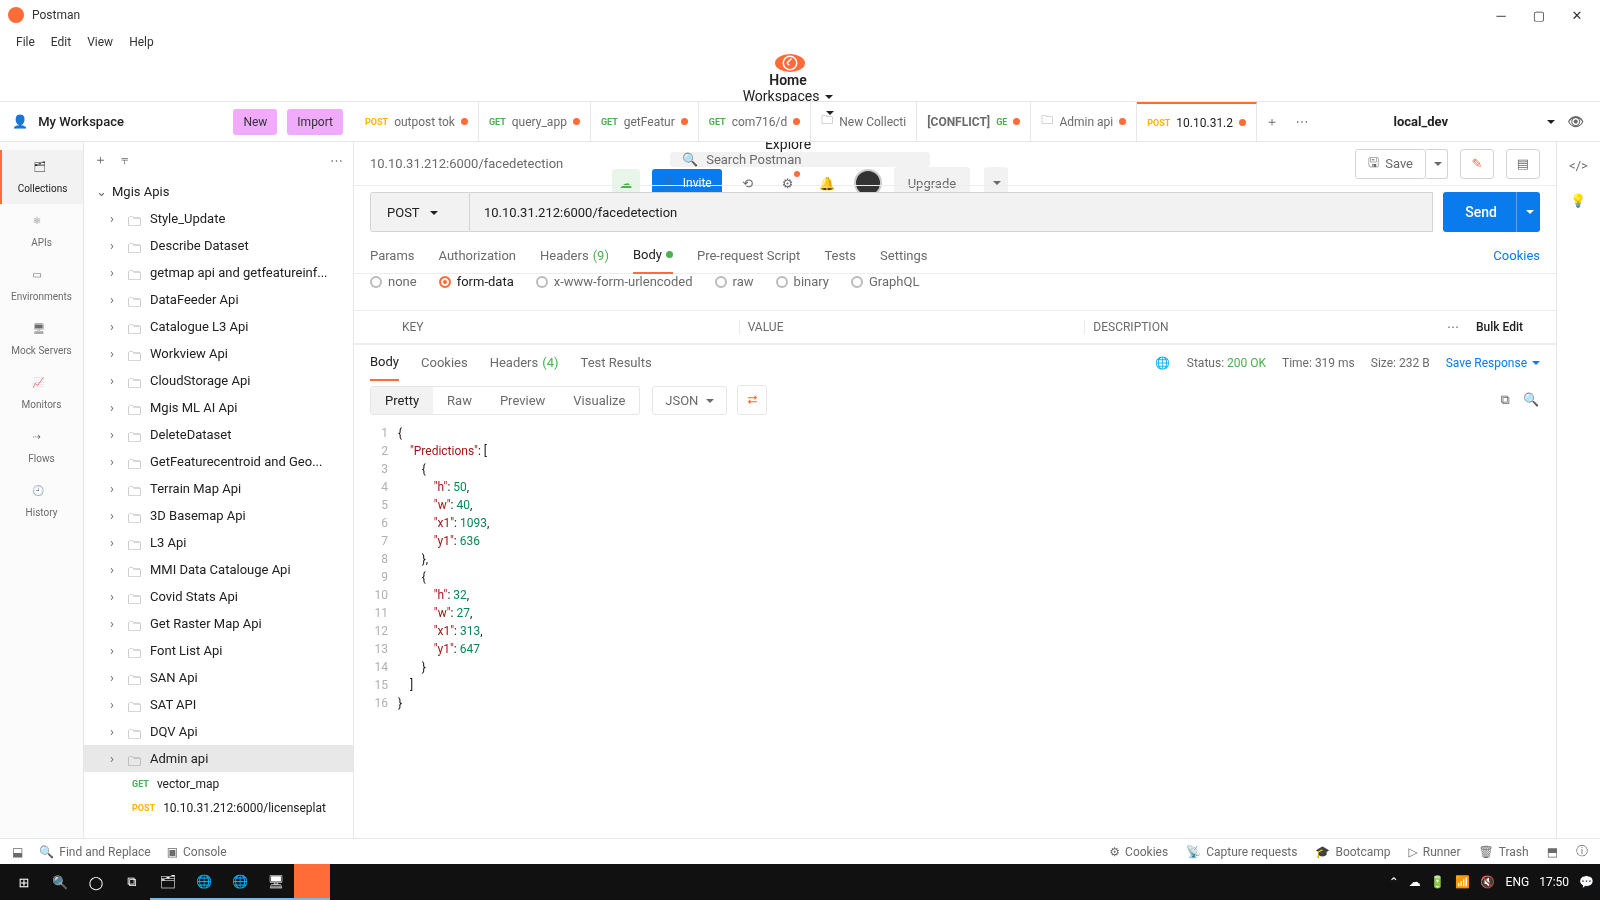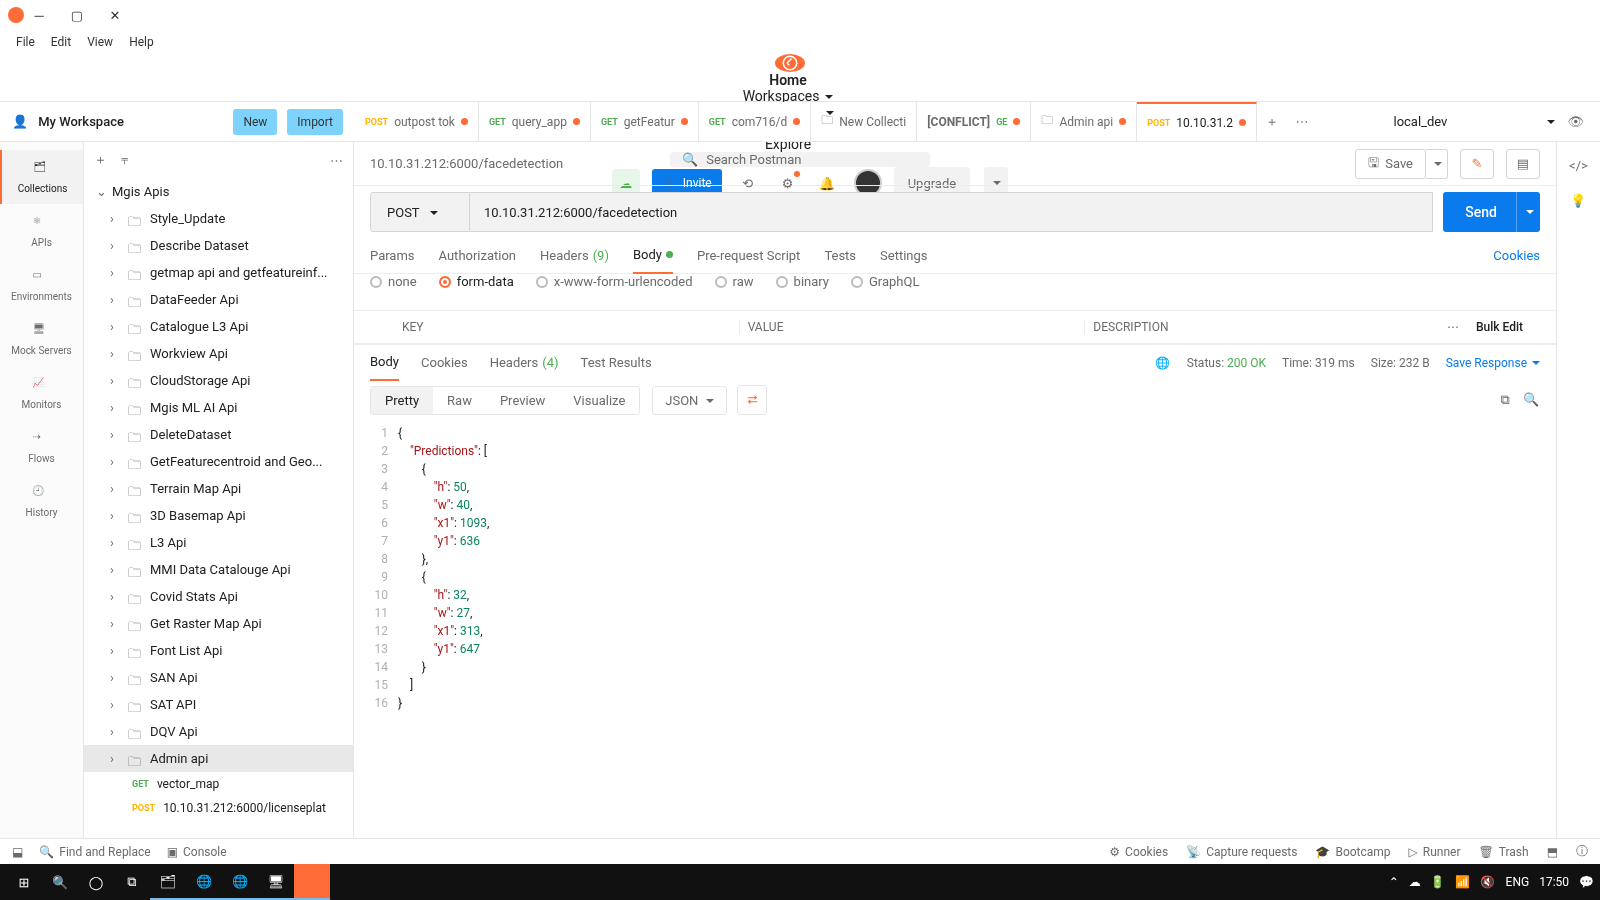--- a/index.html
+++ b/index.html
@@ -27,31 +27,31 @@
 .icon-btn { width: 28px; height: 28px; display: flex; align-items: center; justify-content: center; color: #6b6b6b; position: relative; }
 .dot-badge { position: absolute; top: 2px; right: 2px; width: 6px; height: 6px; background: #ff6c37; border-radius: 50%; }
 .avatar { width: 28px; height: 28px; background: #333; border-radius: 50%; border: 2px solid #ccc; }
 .upgrade-btn { height: 32px; background: #f2f2f2; border-radius: 3px; padding: 0 14px; display:flex; align-items:center; color:#6b6b6b; font-size: 13px; }
 .upgrade-caret { height: 32px; width: 24px; background: #f2f2f2; border-radius: 3px; display:flex; align-items:center; justify-content:center; margin-left: 2px; color:#6b6b6b; }
 
 .workspace-bar { height: 40px; display: flex; align-items: center; border-bottom: 1px solid #e6e6e6; background: #fff; }
 .ws-left { width: 355px; display: flex; align-items: center; padding: 0 12px; gap: 10px; }
 .ws-icon { display:flex; align-items:center; color:#6b6b6b; }
 .ws-title { font-size: 13px; color: #212121; font-weight: 500; flex: 1; }
-.ws-btn { height: 26px; background: #7dd3fc; border-radius: 3px; padding: 0 10px; display:flex; align-items:center; font-size: 12px; color:#333; }
+.ws-btn { height: 26px; background: #f0abfc; border-radius: 3px; padding: 0 10px; display:flex; align-items:center; font-size: 12px; color:#333; }
 .tabs-row { flex: 1; display: flex; align-items: stretch; height: 100%; overflow: hidden; }
 .tab { display: flex; align-items: center; padding: 0 10px; border-right: 1px solid #e6e6e6; gap: 6px; font-size: 12px; color: #6b6b6b; white-space: nowrap; max-width: 130px; overflow: hidden; }
 .tab.active { border-top: 2px solid #ff6c37; background: #fff; color: #212121; }
 .tab-method { font-size: 9px; font-weight: 700; }
 .method-post { color: #ffb400; }
 .method-get { color: #4caf50; }
 .dot-orange { width: 7px; height: 7px; border-radius: 50%; background: #ff6c37; display:inline-block; }
 .tab-plus { width: 30px; display:flex; align-items:center; justify-content:center; color:#6b6b6b; }
 .tab-more { width: 30px; display:flex; align-items:center; justify-content:center; color:#6b6b6b; }
-.env-area { display: flex; align-items: flex-start; padding: 0 16px; gap: 12px; }
+.env-area { display: flex; align-items: flex-start; padding: 0 16px; gap: 12px; font-weight: bold; }
 .env-select { min-width: 140px; color: #212121; font-size: 13px; }
 
 .main-area { flex: 1; display: flex; overflow: hidden; }
 
 .left-rail { width: 84px; background: #fbfbfb; border-right: 1px solid #e6e6e6; display:flex; flex-direction:column; align-items:center; padding-top: 8px; }
 .rail-item { width: 100%; height: 54px; display:flex; flex-direction:column; align-items:center; justify-content:center; gap:4px; font-size: 10px; color:#6b6b6b; cursor:pointer; }
 .rail-item.active { border-left: 2px solid #ff6c37; background:#f2f2f2; color:#212121; }
 .rail-item svg, .rail-item .ricon { width: 18px; height: 18px; }
 
 .sidebar { width: 270px; background: #fff; border-right: 1px solid #e6e6e6; display:flex; flex-direction:column; }
@@ -132,20 +132,21 @@
 .tb-pinned .pin.active { border-bottom: 2px solid #76b9ed; }
 .tb-right { margin-left:auto; display:flex; align-items:center; gap:10px; font-size:12px; }
 .caret-down::after { content:''; display:inline-block; border:4px solid transparent; border-top-color:currentColor; margin-left:2px; transform:translateY(2px); }
 .pm-svg { stroke: #fff; fill: none; stroke-width: 2; }
 </style>
 </head>
 <body>
 
 <div class="titlebar">
   <div class="logo-small"></div>
+  <div class="titlebar-title">Postman</div>
   <div class="winctrls">
     <span>─</span>
     <span>▢</span>
     <span>✕</span>
   </div>
 </div>
 
 <div class="menubar">
   <span>File</span>
   <span>Edit</span>

